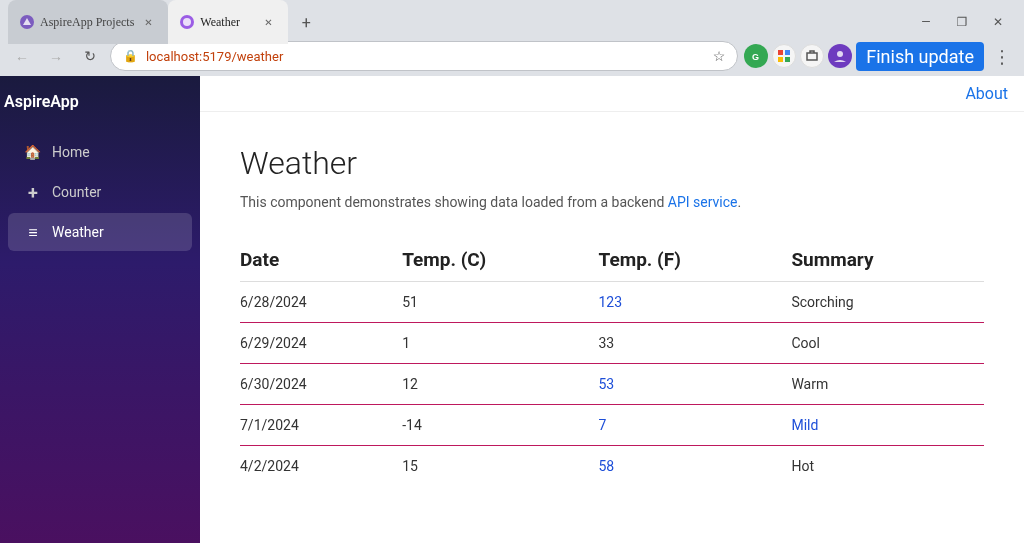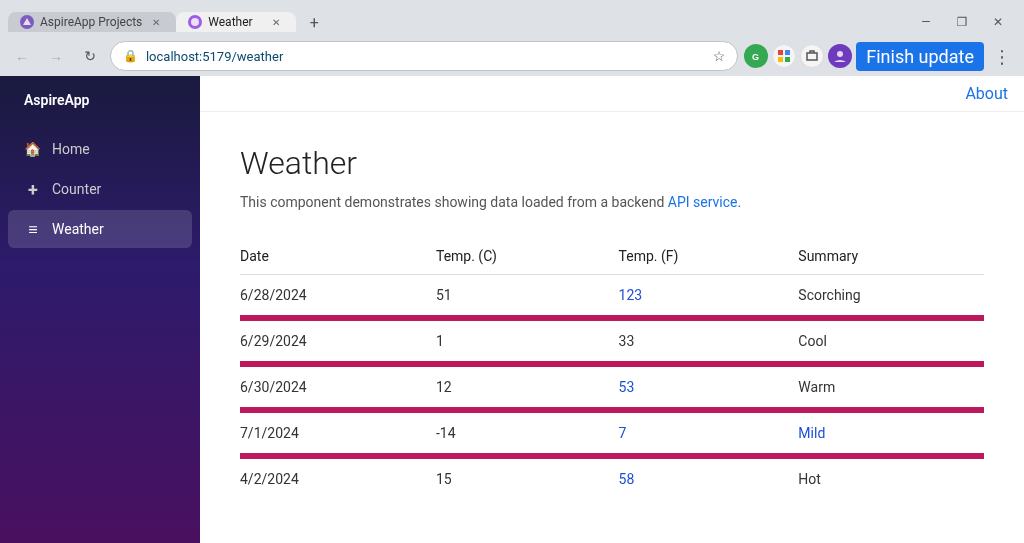--- a/index.html
+++ b/index.html
@@ -25,25 +25,26 @@
       height: 36px;
     }
 
     .tab {
       display: flex;
       align-items: center;
       padding: 6px 12px;
       border-radius: 8px 8px 0 0;
       font-size: 12px;
       gap: 6px;
-      height: 20px;
+      height: 44px;
       min-width: 120px;
       max-width: 200px;
       cursor: pointer;
       position: relative;
+      font-family: Liberation Serif, serif;
     }
 
     .tab.inactive {
       background: #c8ccd2;
       color: #444;
     }
 
     .tab.active {
       background: #f0f0f0;
       color: #222;
@@ -156,21 +157,21 @@
       border: 1px solid #c0c3c8;
     }
 
     .url-lock {
       color: #666;
       font-size: 12px;
     }
 
     .url-text {
       font-size: 13px;
-      color: #0c4a6e;
+      color: #c2410c;
       flex: 1;
     }
 
     .url-star {
       color: #555;
       font-size: 14px;
       cursor: pointer;
     }
 
     .browser-actions {
@@ -226,22 +227,22 @@
     
     .sidebar {
       width: 200px;
       background: linear-gradient(to bottom, #1a1a3e 0%, #2d1b6b 40%, #4a1060 100%);
       display: flex;
       flex-direction: column;
       flex-shrink: 0;
     }
 
     .sidebar-logo {
-      padding: 16px 16px 12px 24px;
-      font-size: 14px;
+      padding: 16px 16px 12px 4px;
+      font-size: 16px;
       font-weight: 600;
       color: #fff;
       border-bottom: none;
     }
 
     .sidebar-nav {
       padding: 8px 0;
       flex: 1;
     }
 
@@ -318,31 +319,31 @@
 
     
     .weather-table {
       width: 100%;
       border-collapse: collapse;
     }
 
     .weather-table th {
       text-align: left;
       padding: 10px 16px 10px 0;
-      font-size: 14px;
-      font-weight: 400;
+      font-size: 19px;
+      font-weight: 700;
       color: #222;
       border-bottom: 1px solid #ddd;
     }
 
     .weather-table td {
       padding: 12px 16px 12px 0;
       font-size: 14px;
       color: #333;
-      border-bottom: 6px solid #be185d;
+      border-bottom: 1px solid #be185d;
     }
 
     .weather-table td.highlight {
       color: #1d4ed8;
     }
 
     .weather-table tr:last-child td {
       border-bottom: none;
     }
   </style>

